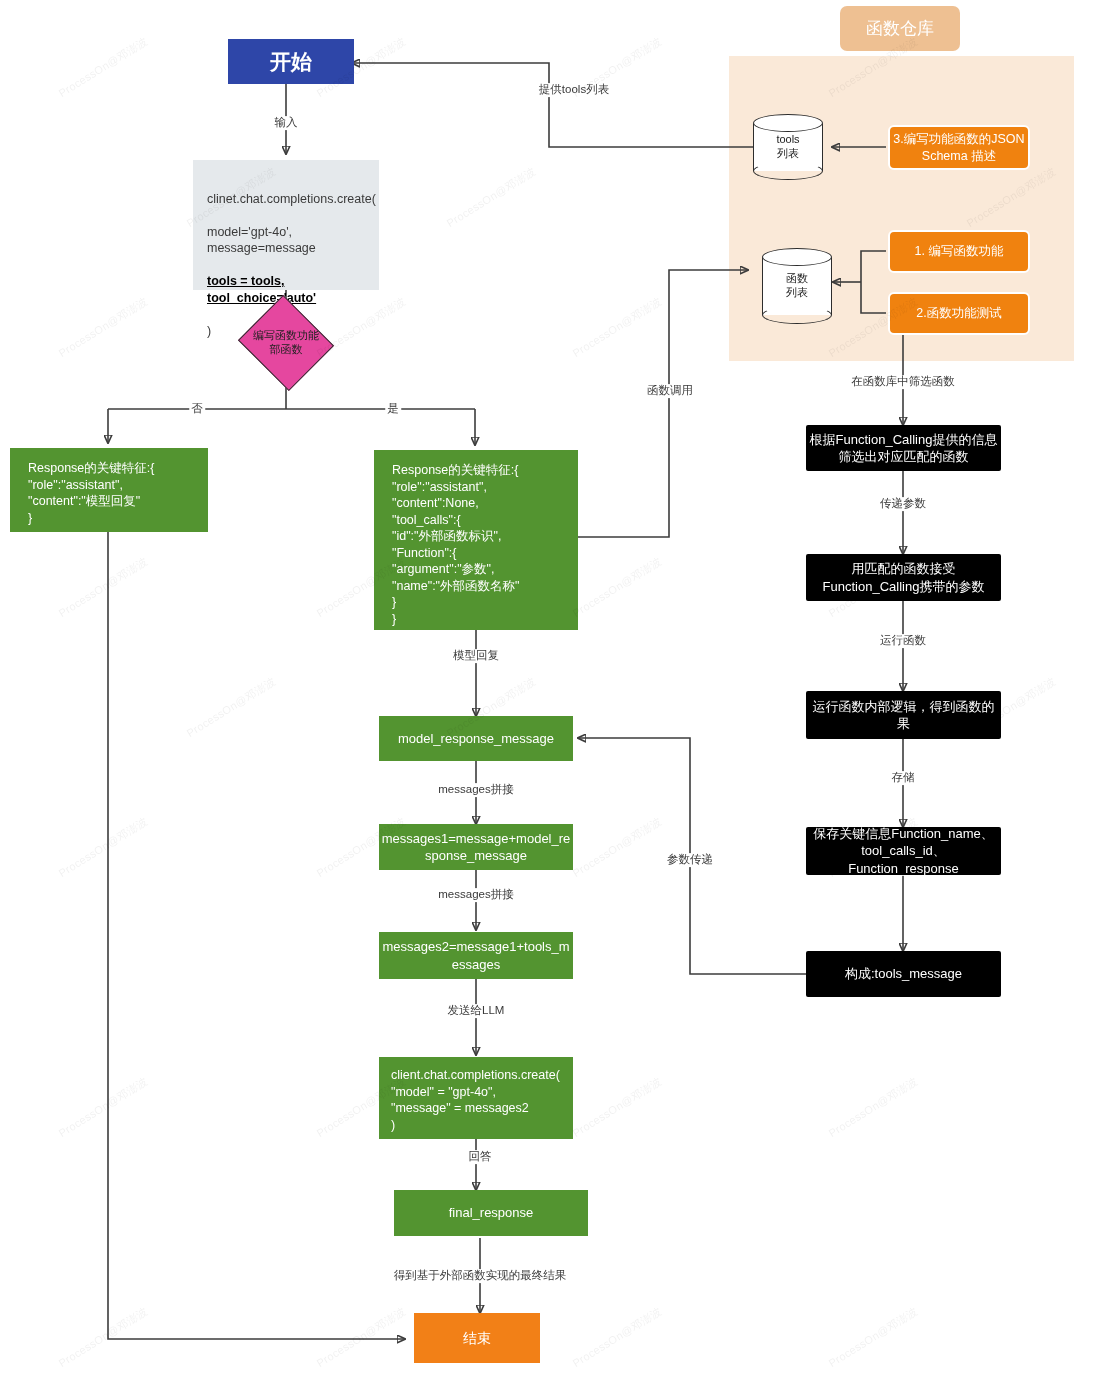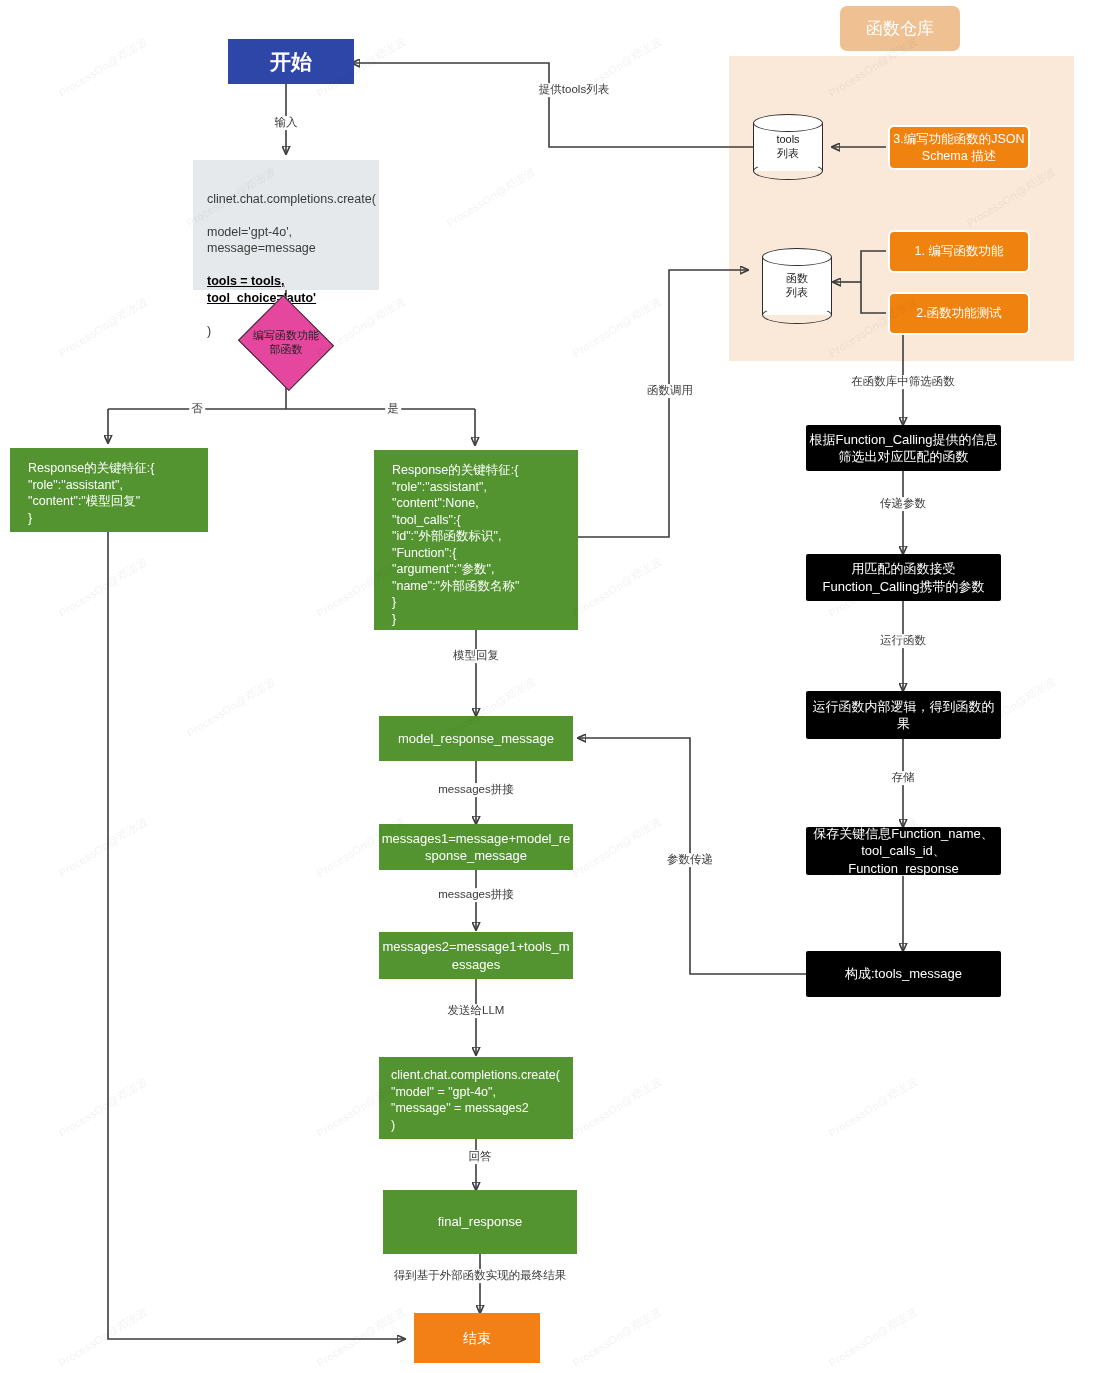--- a/index.html
+++ b/index.html
@@ -171,21 +171,21 @@
   <div class="node green" style="left:379px;top:824px;width:194px;height:46px;
        white-space:pre-line;">messages1=message+model_re
 sponse_message</div>
   <div class="node green" style="left:379px;top:932px;width:194px;height:47px;
        white-space:pre-line;">messages2=message1+tools_m
 essages</div>
   <div class="node green left" style="left:379px;top:1057px;width:194px;height:82px;padding:10px 10px 12px 12px;">client.chat.completions.create(
 "model" = "gpt-4o",
 "message" = messages2
 )</div>
-  <div class="node green" style="left:383px;top:1190px;width:194px;height:64px;">final_response</div>
+  <div class="node green" style="left:394px;top:1190px;width:194px;height:46px;">final_response</div>
 
   <div class="node endbox" style="left:414px;top:1313px;width:126px;height:50px;">结束</div>
 
   <div class="cyl" style="left:753px;top:114px;width:70px;height:66px;">
     <div class="body"></div>
     <div class="top"></div>
     <div class="bot"></div>
     <div class="lbl">tools
 列表</div>
   </div>

